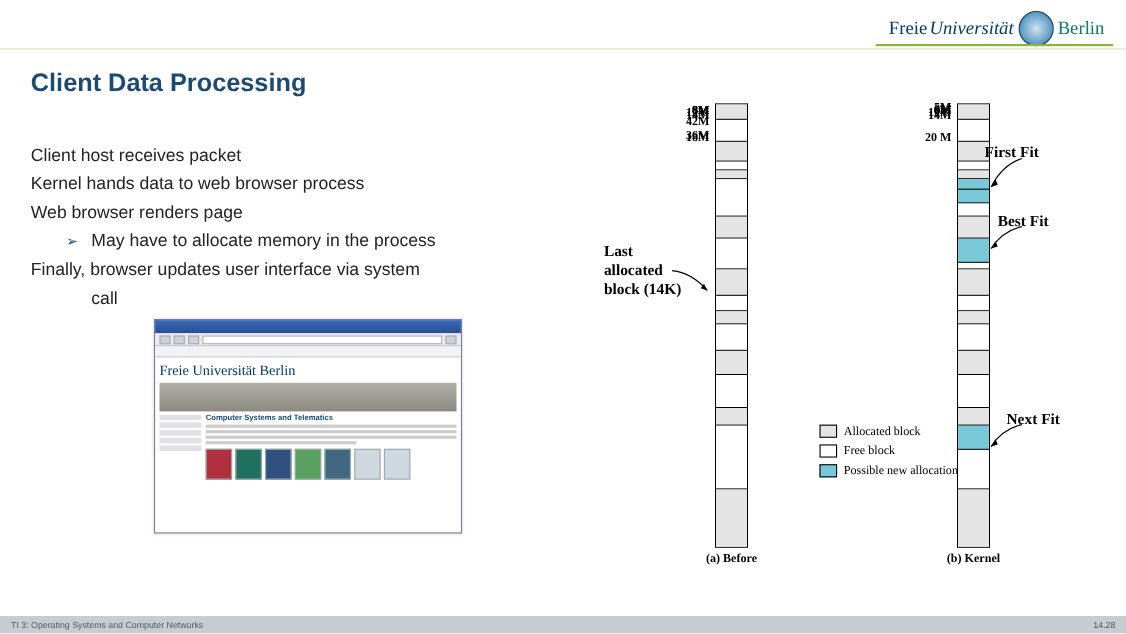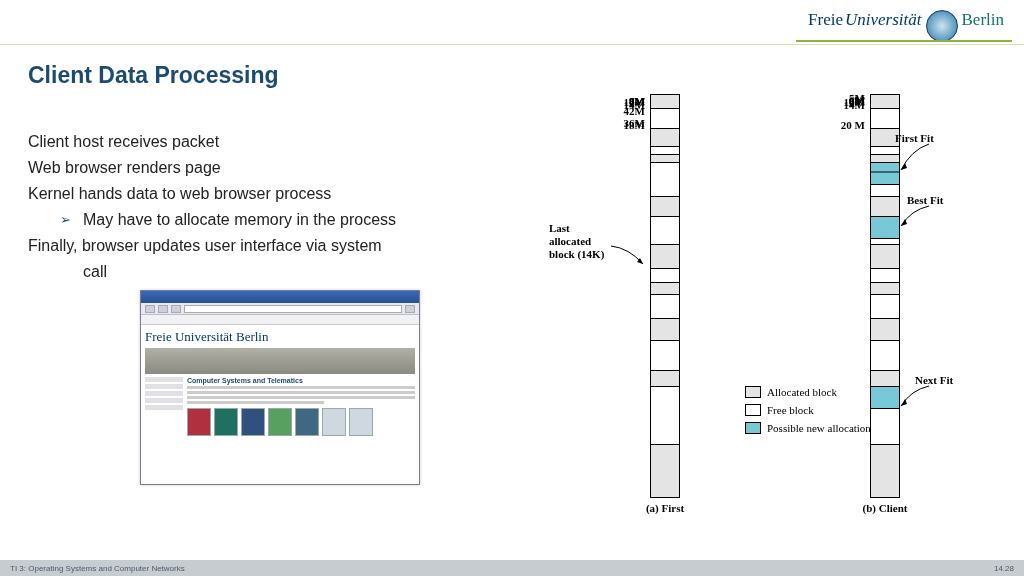--- a/index.html
+++ b/index.html
@@ -6,21 +6,21 @@
   body {
     width: 1024px; height: 576px;
     font-family: Arial, Helvetica, sans-serif;
     position: relative;
     background: #fff;
     overflow: hidden;
   }
   
   .logo {
     position: absolute; right: 20px; top: 10px;
-    display: flex; align-items: flex-start;
+    display: flex; align-items: center;
     font-family: Georgia, 'Times New Roman', serif;
     font-size: 17px;
   }
   .logo .green-underline { position:absolute; left:-12px; right:-8px; bottom:0; height:2px; background:#8eb53b; }
   .logo .word1 { color:#003a6a; }
   .logo .word2 { color:#003a6a; font-style:italic; margin-left:2px;}
   .logo .seal {
     width:32px; height:32px; border-radius:50%;
     background: radial-gradient(circle at 50% 50%, #cfe3f0 0%, #5e9dc4 65%, #0f3e62 100%);
     border:1px solid #0f3e62; margin:0 4px;
@@ -83,21 +83,21 @@
     position:absolute; width:30px;
     border:1px solid #000;
   }
   .memcol .seg { border-bottom:1px solid #000; }
   .seg.alloc { background:#e4e4e4; }
   .seg.free  { background:#fff; }
   .seg.new   { background:#78c8d8; }
   .seg.last  { border-bottom:none; }
   .memcol .lbl { position:absolute; right:34px; font-weight:bold; font-size:11px; white-space:nowrap; }
   .col-caption { position:absolute; font-weight:bold; width:80px; text-align:center; }
-  .annot { position:absolute; font-weight:bold; font-size:11px; white-space:nowrap; }
+  .annot { position:absolute; font-weight:bold; font-size:14px; white-space:nowrap; }
   .arrow-svg { position:absolute; overflow:visible; }
   
   .legend { position:absolute; left:745px; top:386px; font-family:'Times New Roman',serif; font-size:11px; }
   .legend div { display:flex; align-items:center; margin-bottom:6px; }
   .legend .sw { width:16px; height:12px; border:1px solid #000; margin-right:6px; }
   .legend .sw.alloc{background:#e4e4e4;}
   .legend .sw.free{background:#fff;}
   .legend .sw.new{background:#78c8d8;}
   
   .footer {
@@ -117,22 +117,22 @@
   <span class="seal"></span>
   <span class="word3">Berlin</span>
   <span class="green-underline"></span>
 </div>
 <div class="accent-line"></div>
 
 <h1 class="title">Client Data Processing</h1>
 
 <div class="body-text">
   <p>Client host receives packet</p>
+  <p>Kernel hands data to web browser process</p>
   <p>Web browser renders page</p>
-  <p>Kernel hands data to web browser process</p>
   <p class="indent">
     <span class="chevron">➢</span>
     <span>May have to allocate memory in the process</span>
   </p>
   <p>Finally, browser updates user interface via system</p>
   <p class="sys-indent">call</p>
 </div>
 
 <div class="browser-mock">
   <div class="titlebar"></div>
@@ -205,21 +205,21 @@
     <div class="seg alloc" style="height:22px">
         <span class="lbl" style="top:4px">14M</span>
       </div>
     <div class="seg free" style="height:30px"></div>
     <div class="seg alloc" style="height:16px"></div>
     <div class="seg free" style="height:58px">
         <span class="lbl" style="top:22px">36M</span>
       </div>
     <div class="seg alloc last" style="height:52px"></div>
   </div>
-  <div class="col-caption" style="left:70px; top:408px;">(a) First</div>
+  <div class="col-caption" style="left:70px; top:408px;">(a) Before</div>
 
   <div class="annot" style="left:-6px; top:128px; line-height:1.2">Last<br>allocated<br>block (14K)</div>
   <svg class="arrow-svg" style="left:56px; top:152px;" width="40" height="30">
     <path d="M0,0 Q18,2 32,18" stroke="#000" fill="none" stroke-width="1"></path>
     <path d="M32,18 l-6,-2 l3,-4 z" fill="#000"></path>
   </svg>
 
   <div class="memcol" style="left:315px; top:0;">
     <div class="seg alloc" style="height:14px">
         <span class="lbl" style="top:0">8M</span>
@@ -251,21 +251,21 @@
         <span class="lbl" style="top:4px">14M</span>
       </div>
     <div class="seg free" style="height:30px"></div>
     <div class="seg alloc" style="height:16px"></div>
     <div class="seg new" style="height:22px"></div>
     <div class="seg free" style="height:36px">
         <span class="lbl" style="top:24px">20 M</span>
       </div>
     <div class="seg alloc last" style="height:52px"></div>
   </div>
-  <div class="col-caption" style="left:290px; top:408px;">(b) Client</div>
+  <div class="col-caption" style="left:290px; top:408px;">(b) Kernel</div>
 
   <div class="annot" style="left:340px; top:38px">First Fit</div>
   <svg class="arrow-svg" style="left:346px; top:50px" width="40" height="34">
     <path d="M28,0 Q10,6 0,26" stroke="#000" fill="none" stroke-width="1"></path>
     <path d="M0,26 l6,-2 l-2,-5 z" fill="#000"></path>
     <path d="M-30,28 l28,0" stroke="#000" stroke-width="1"></path>
   </svg>
 
   <div class="annot" style="left:352px; top:100px">Best Fit</div>
   <svg class="arrow-svg" style="left:346px; top:112px" width="40" height="30">

